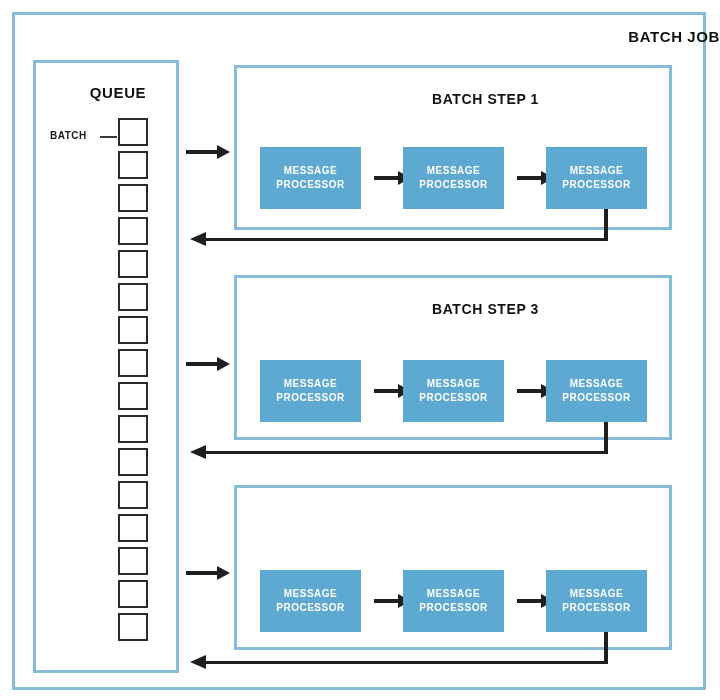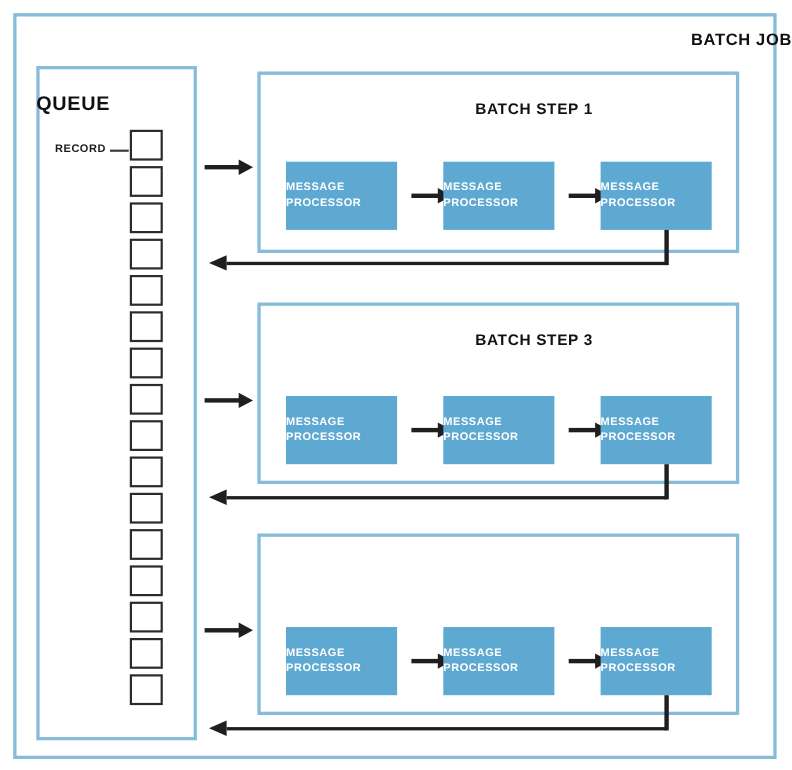--- a/index.html
+++ b/index.html
@@ -50,22 +50,22 @@
     height: 613px;
     box-sizing: border-box;
     border: 3px solid #86bcd8;
     background: transparent;
   }
   .queue-title {
     position: absolute;
     left: 33px;
     top: 84px;
     width: 170px;
-    text-align: left;
-    font-size: 18px;
+    text-align: center;
+    font-size: 15px;
     font-weight: bold;
     letter-spacing: 0.6px;
     color: #111111;
   }
   .record-stack {
     position: absolute;
     left: 118px;
     top: 118px;
     width: 32px;
   }
@@ -125,21 +125,21 @@
 
   
   .mp-box {
     position: absolute;
     width: 101px;
     height: 62px;
     background: #5ea9d2;
     color: #ffffff;
     display: flex;
     flex-direction: column;
-    align-items: flex-start;
+    align-items: center;
     justify-content: center;
     font-size: 10px;
     font-weight: bold;
     letter-spacing: 0.5px;
     line-height: 14px;
     text-align: center;
   }
   .mp-box span { display: block; }
 
   
@@ -190,21 +190,21 @@
 </head>
 <body>
 
 <div id="canvas">
 
   <div class="job-frame"></div>
   <div class="job-title">BATCH JOB</div>
 
   <div class="queue-frame"></div>
   <div class="queue-title">QUEUE</div>
-  <div class="record-label">RECORD</div>
+  <div class="record-label">BATCH</div>
   <div class="record-leader"></div>
   <div class="record-stack" id="record-stack">
       <div class="record-box"></div>
       <div class="record-box"></div>
       <div class="record-box"></div>
       <div class="record-box"></div>
       <div class="record-box"></div>
       <div class="record-box"></div>
       <div class="record-box"></div>
       <div class="record-box"></div>

